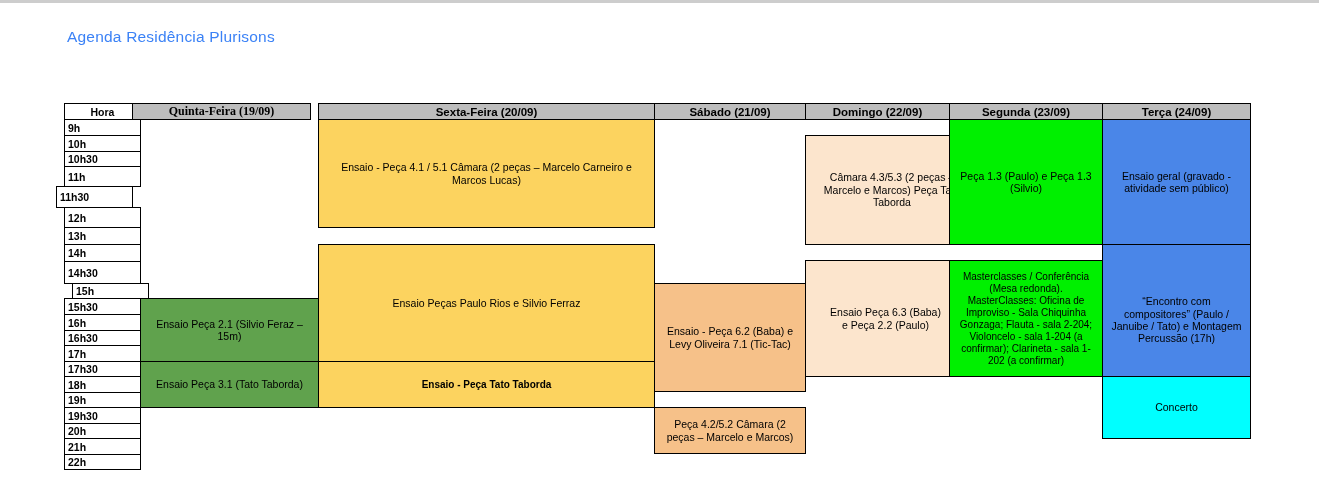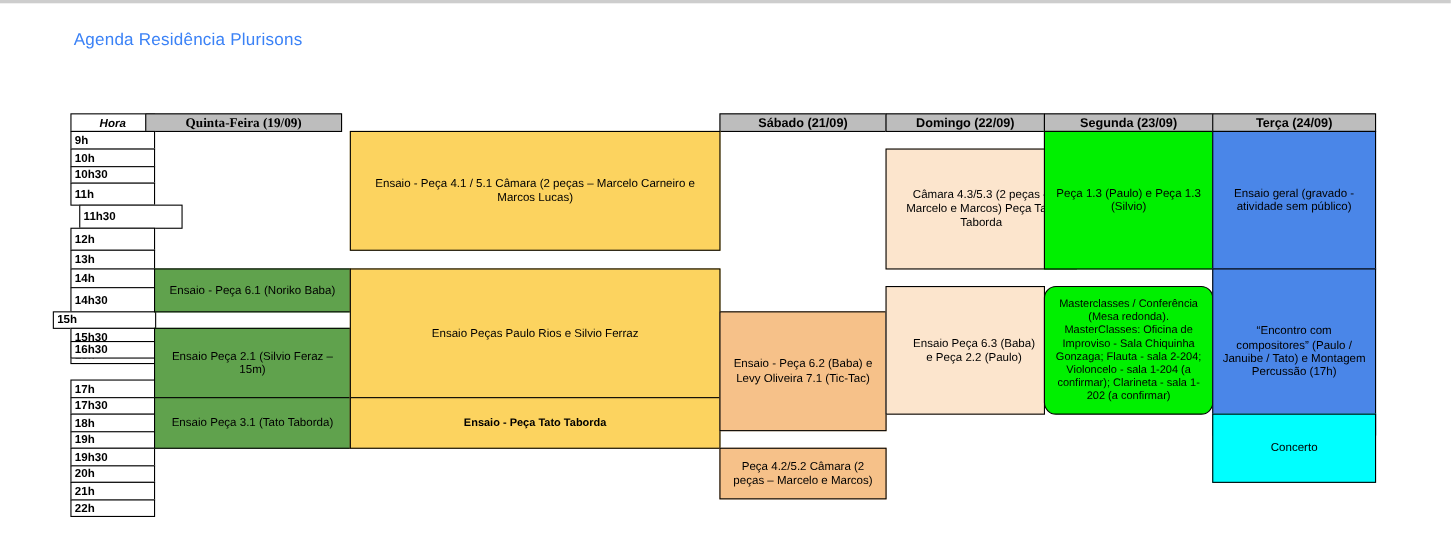--- a/index.html
+++ b/index.html
@@ -8,54 +8,55 @@
   .topbar{position:absolute;left:0;top:0;width:1319px;height:3px;background:#cdcdcd;}
   .title{position:absolute;left:67px;top:28px;font-size:15.5px;color:#3b82f6;
          letter-spacing:.2px;white-space:nowrap;}
   .cell{position:absolute;box-sizing:border-box;border:1px solid #000;}
   .hour-row{background:#fff;display:flex;align-items:center;padding-left:3px;
             font-size:10.5px;font-weight:bold;}
   .day-header{display:flex;align-items:center;justify-content:center;text-align:center;
               font-size:11.5px;font-weight:bold;}
   .serif-header{font-family:"Liberation Serif",serif;font-size:12px;}
   .hora-header{background:#fff;display:flex;align-items:center;justify-content:center;
-               font-size:10.5px;font-weight:bold;font-style:italic;}
+               font-size:10.5px;font-weight:bold;}
   .event{display:flex;align-items:center;justify-content:center;text-align:center;
          font-size:10.5px;line-height:1.18;padding:2px 8px;}
-  .event.small{font-size:10px;line-height:1.2;padding:2px 4px;border-radius:11px;}
+  .event.small{font-size:10px;line-height:1.2;padding:2px 4px;}
   .event.boldtxt{font-weight:bold;font-size:10px;}
   .event span{display:block;width:100%;}
 </style>
 </head>
 <body>
 
 <div class="page">
   <div class="topbar"></div>
   <div class="title">Agenda Residência Plurisons</div>
 
   <div class="cell hora-header" style="left:64px;top:103px;width:77px;height:17px">Hora</div>
   <div class="cell day-header serif-header" style="left: 132px; top: 103px; width: 179px; height: 17px; background-color: rgb(189, 189, 189);">Quinta-Feira (19/09)</div>
+  <div class="cell day-header" style="left: 318px; top: 103px; width: 337px; height: 17px; background-color: rgb(189, 189, 189);">Sexta-Feira (20/09)</div>
   <div class="cell day-header" style="left: 654px; top: 103px; width: 152px; height: 17px; background-color: rgb(189, 189, 189);">Sábado (21/09)</div>
   <div class="cell day-header" style="left: 805px; top: 103px; width: 145px; height: 17px; background-color: rgb(189, 189, 189);">Domingo (22/09)</div>
   <div class="cell day-header" style="left: 949px; top: 103px; width: 154px; height: 17px; background-color: rgb(189, 189, 189);">Segunda (23/09)</div>
   <div class="cell day-header" style="left: 1102px; top: 103px; width: 149px; height: 17px; background-color: rgb(189, 189, 189);">Terça (24/09)</div>
 
   <div class="cell hour-row" style="left:64px;top:119px;width:77px;height:17px">9h</div>
   <div class="cell hour-row" style="left:64px;top:135px;width:77px;height:17px">10h</div>
   <div class="cell hour-row" style="left:64px;top:151px;width:77px;height:16px">10h30</div>
   <div class="cell hour-row" style="left:64px;top:166px;width:77px;height:21px">11h</div>
-  <div class="cell hour-row" style="left:72px;top:186px;width:94px;height:22px">11h30</div>
+  <div class="cell hour-row" style="left:56px;top:186px;width:77px;height:22px">11h30</div>
   <div class="cell hour-row" style="left:64px;top:207px;width:77px;height:21px">12h</div>
   <div class="cell hour-row" style="left:64px;top:227px;width:77px;height:18px">13h</div>
   <div class="cell hour-row" style="left:64px;top:244px;width:77px;height:18px">14h</div>
   <div class="cell hour-row" style="left:64px;top:261px;width:77px;height:23px">14h30</div>
-  <div class="cell hour-row" style="left:48px;top:283px;width:94px;height:16px">15h</div>
+  <div class="cell hour-row" style="left:72px;top:283px;width:77px;height:16px">15h</div>
   <div class="cell hour-row" style="left:64px;top:298px;width:77px;height:17px">15h30</div>
   <div class="cell hour-row" style="left:64px;top:314px;width:77px;height:17px">16h</div>
-  <div class="cell hour-row" style="left:64px;top:310px;width:77px;height:16px">16h30</div>
+  <div class="cell hour-row" style="left:64px;top:330px;width:77px;height:16px">16h30</div>
   <div class="cell hour-row" style="left:64px;top:345px;width:77px;height:17px">17h</div>
   <div class="cell hour-row" style="left:64px;top:361px;width:77px;height:16px">17h30</div>
   <div class="cell hour-row" style="left:64px;top:376px;width:77px;height:17px">18h</div>
   <div class="cell hour-row" style="left:64px;top:392px;width:77px;height:16px">19h</div>
   <div class="cell hour-row" style="left:64px;top:407px;width:77px;height:17px">19h30</div>
   <div class="cell hour-row" style="left:64px;top:423px;width:77px;height:16px">20h</div>
   <div class="cell hour-row" style="left:64px;top:438px;width:77px;height:17px">21h</div>
   <div class="cell hour-row" style="left:64px;top:454px;width:77px;height:16px">22h</div>
 
   <div class="cell event" style="left: 318px; top: 119px; width: 337px; height: 109px; background-color: rgb(252, 211, 95);">
@@ -64,23 +65,20 @@
   <div class="cell event" style="left: 805px; top: 135px; width: 174px; height: 110px; background-color: rgb(252, 229, 205);">
     <span>Câmara 4.3/5.3 (2 peças – Marcelo e Marcos) Peça Tato Taborda</span>
     </div>
   <div class="cell event" style="left: 949px; top: 119px; width: 154px; height: 126px; background-color: rgb(0, 240, 0); justify-content: flex-end;">
     <span>Peça 1.3 (Paulo) e Peça 1.3 (Silvio)</span>
     </div>
   <div class="cell event" style="left: 1102px; top: 119px; width: 149px; height: 126px; background-color: rgb(74, 134, 232);">
     <span>Ensaio geral (gravado - atividade sem público)</span>
     </div>
 
-  <div class="cell event" style="left: 140px; top: 244px; width: 179px; height: 40px; background-color: rgb(96, 162, 77);">
-    <span>Ensaio - Peça 6.1 (Noriko Baba)</span>
-    </div>
   <div class="cell event" style="left: 140px; top: 298px; width: 179px; height: 64px; background-color: rgb(96, 162, 77);">
     <span>Ensaio Peça 2.1 (Silvio Feraz –15m)</span>
     </div>
   <div class="cell event" style="left: 140px; top: 361px; width: 179px; height: 47px; background-color: rgb(96, 162, 77);">
     <span>Ensaio Peça 3.1 (Tato Taborda)</span>
     </div>
 
   <div class="cell event" style="left: 318px; top: 244px; width: 337px; height: 118px; background-color: rgb(252, 211, 95);">
     <span>Ensaio Peças Paulo Rios e Silvio Ferraz</span>
     </div>

